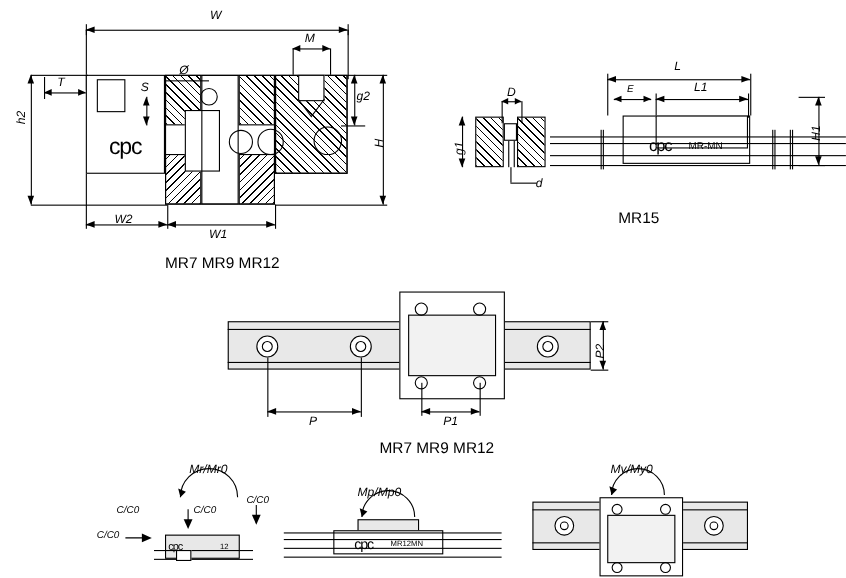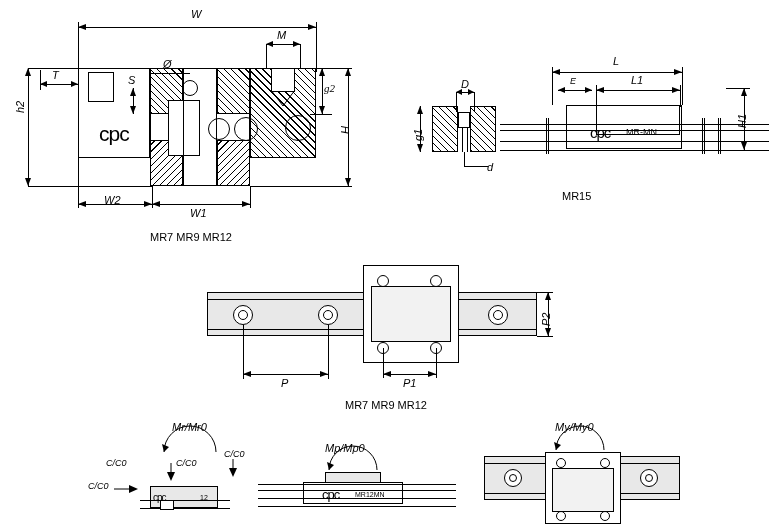--- a/index.html
+++ b/index.html
@@ -3,21 +3,21 @@
 <meta charset="utf-8">
 <style>
   html,body{margin:0;padding:0;background:#ffffff;}
   body{width:769px;height:525px;position:relative;overflow:hidden;
        font-family:"Liberation Sans", sans-serif;color:#000;}
   .page{position:absolute;left:0;top:0;width:769px;height:525px;}
   .lbl{position:absolute;font-size:11px;color:#000;white-space:nowrap;}
   .lbl.it{font-style:italic;}
   .lbl.sm{font-size:9px;}
   .lbl.xs{font-size:7px;}
-  .cap{position:absolute;font-size:11px;color:#000;white-space:nowrap;}
+  .cap{position:absolute;font-size:14px;color:#000;white-space:nowrap;}
   .ln{position:absolute;background:#000;}
   .h1{height:1px;}
   .v1{width:1px;}
   .box{position:absolute;border:1px solid #000;box-sizing:border-box;}
   .hatch{position:absolute;border:1px solid #000;box-sizing:border-box;
     background-image:repeating-linear-gradient(45deg,#000 0 1px,transparent 1px 5px);}
   .hatch2{position:absolute;border:1px solid #000;box-sizing:border-box;
     background-image:repeating-linear-gradient(-45deg,#000 0 1px,transparent 1px 5px);}
   .grey{position:absolute;border:1px solid #000;box-sizing:border-box;background:#e8e8e8;}
   .wht{position:absolute;border:1px solid #000;box-sizing:border-box;background:#fff;}
@@ -106,21 +106,21 @@
     </svg>
     <div class="lbl it" style="left:14px;top:113px;transform:rotate(-90deg);transform-origin:left top;">h2</div>
     <div class="ln h1" style="left:28px;top:68px;width:52px;"></div>
     <div class="ln h1" style="left:28px;top:186px;width:124px;"></div>
 
     <div class="ln v1" style="left:322px;top:68px;height:46px;"></div>
     <svg width="10" height="48" style="left:317px;top:68px;">
       <path d="M5,0 L2,8 L8,8 Z" fill="#000"></path>
       <path d="M5,46 L2,38 L8,38 Z" fill="#000"></path>
     </svg>
-    <div class="lbl it" style="left:324px;top:82px;font-family:Liberation Serif, serif;">g2</div>
+    <div class="lbl it" style="left:324px;top:82px;">g2</div>
     <div class="ln h1" style="left:310px;top:114px;width:22px;"></div>
 
     <div class="ln v1" style="left:348px;top:68px;height:118px;"></div>
     <svg width="10" height="120" style="left:343px;top:68px;">
       <path d="M5,0 L2,8 L8,8 Z" fill="#000"></path>
       <path d="M5,118 L2,110 L8,110 Z" fill="#000"></path>
     </svg>
     <div class="lbl it" style="left:339px;top:134px;transform:rotate(-90deg);transform-origin:left top;">H</div>
     <div class="ln h1" style="left:316px;top:68px;width:36px;"></div>
     <div class="ln h1" style="left:250px;top:186px;width:102px;"></div>

